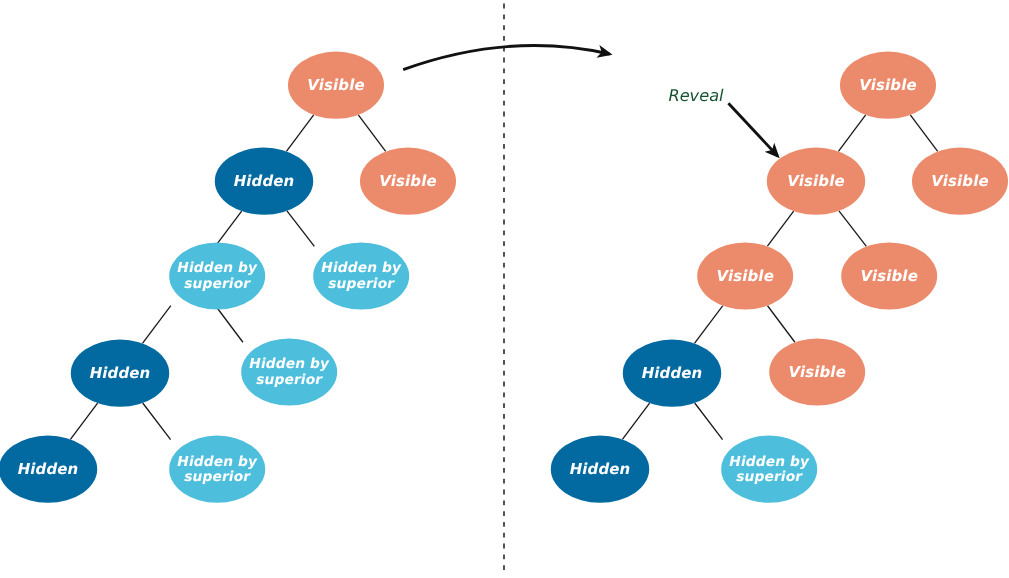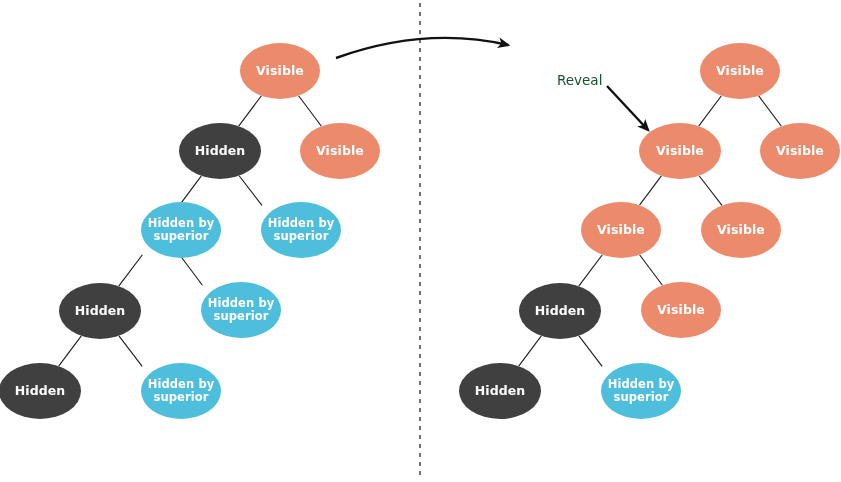--- a/index.html
+++ b/index.html
@@ -1,26 +1,26 @@
 <!DOCTYPE html>
 <html><head>
 <meta charset="utf-8">
 <style>
   html,body{margin:0;padding:0;background:#ffffff;}
   body{width:841px;height:482px;overflow:hidden;
        font-family:"DejaVu Sans","Liberation Sans",sans-serif;}
-  #stage{position:relative;width:770px;height:482px;background:#ffffff;}
+  #stage{position:relative;width:770px;height:482px;background:#ffffff;font-style:italic;}
   #edges{position:absolute;left:0;top:0;width:841px;height:482px;}
   .node{position:absolute;border-radius:50%;display:flex;align-items:center;
         justify-content:center;text-align:center;color:#ffffff;
         font-weight:700;line-height:1.12;box-sizing:border-box;
         letter-spacing:.1px;}
   .node span{display:block;padding:0 4px;}
   .t-visible{background:#ec8a6c;}
-  .t-hidden{background:#404040;}
+  .t-hidden{background:#0369a1;}
   .t-hiddensup{background:#4dbedb;margin-left:20px;}
   .lbl-visible{font-size:12.5px;}
   .lbl-hidden{font-size:12.5px;}
   .lbl-sup{font-size:11.5px;}
   #reveal-label{position:absolute;left:557px;top:72px;font-size:13.5px;
      color:#14532d;font-weight:400;white-space:nowrap;}
 </style>
 </head>
 <body>
 

